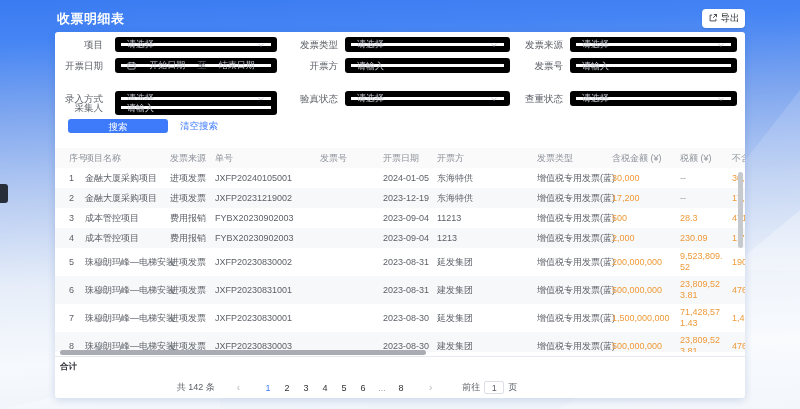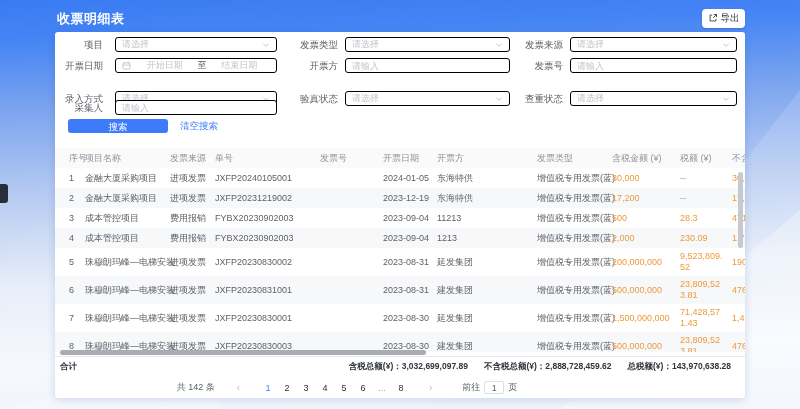--- a/index.html
+++ b/index.html
@@ -39,21 +39,21 @@
 
   
   .filters { position:absolute; left:0; top:0; width:690px; height:108px;padding-left:23px; }
   .f-row { position:absolute; left:0; width:690px; height:15px; }
   .f-label { position:absolute; top:0; height:15px; line-height:15px;
     font-size:9.5px; color:#5d6168; text-align:right; }
   .l1 { left:0;   width:48px; }
   .l2 { left:230px; width:53px; }
   .l3 { left:455px; width:53px; }
   .f-field { position:absolute; top:0; height:15px;
-    border:1px solid #000000; border-radius:3px; background:#fff;
+    border:6px solid #000000; border-radius:3px; background:#fff;
     display:flex; align-items:center; font-size:9px; color:#c0c4cc;
     padding:0 6px; cursor:pointer;justify-content:center; }
   .f1 { left:60px;  width:162px; }
   .f2 { left:290px; width:165px; }
   .f3 { left:515px; width:167px; }
   .f-field .ph { flex:1; color:#c0c4cc; }
   .f-field input { border:none; outline:none; width:100%; font-size:9px;
     color:#5d6168; background:transparent; }
   .f-field input::placeholder { color:#c0c4cc; }
   .chev { flex:0 0 auto; display:flex; }
@@ -365,25 +365,20 @@
           </tr>
         </tbody>
     </table>
   </div>
 
   <div class="hscroll"></div>
   <div class="vscroll"></div>
 
   <div class="summary">
     <span class="sum-label">合计</span>
-    <span class="sums">
-      <b><span>含税总额(¥)：</span><span>3,032,699,097.89</span></b>
-      <b><span>不含税总额(¥)：</span><span>2,888,728,459.62</span></b>
-      <b><span>总税额(¥)：</span><span>143,970,638.28</span></b>
-    </span>
   </div>
 
   <div class="pagination">
     <span class="pg-total">共 142 条</span>
     <span class="pg-arrow">‹</span>
     <span style="display:flex;gap:7px;">
         <span class="page current">1</span>
         <span class="page">2</span>
         <span class="page">3</span>
         <span class="page">4</span>

